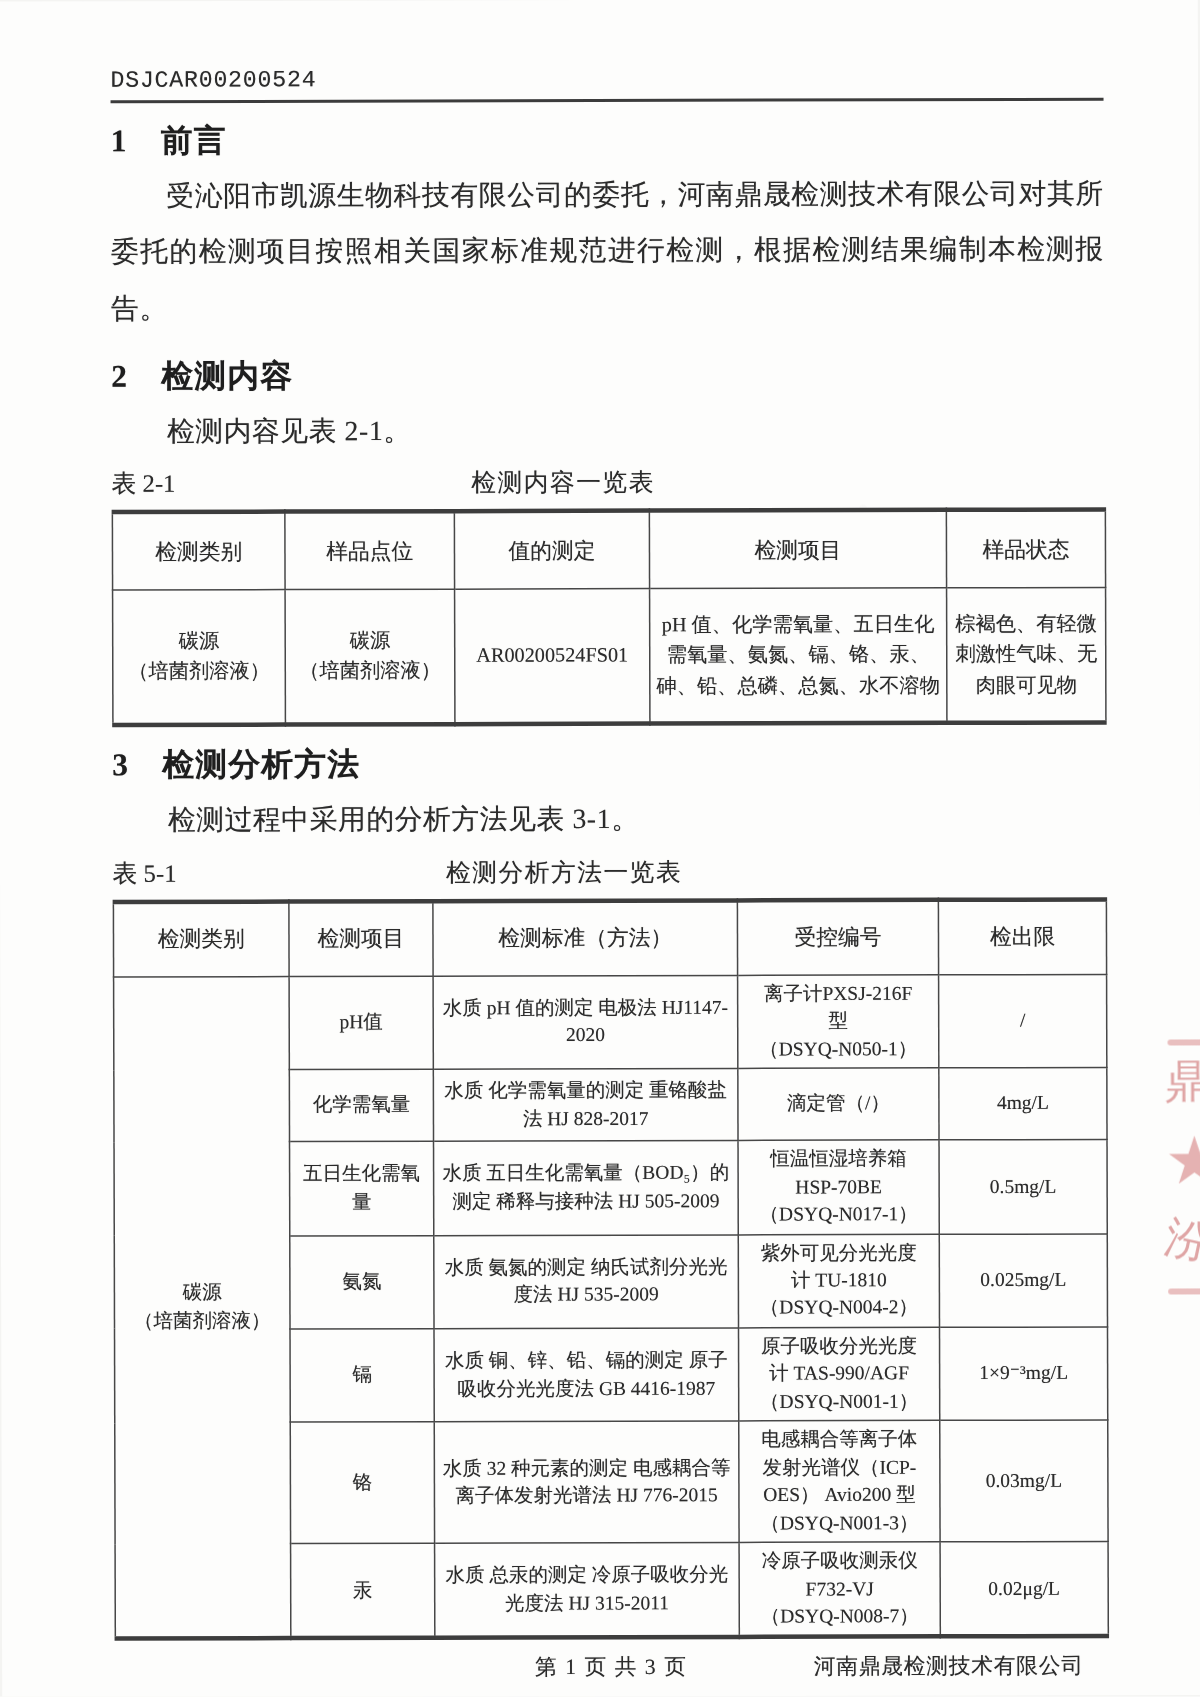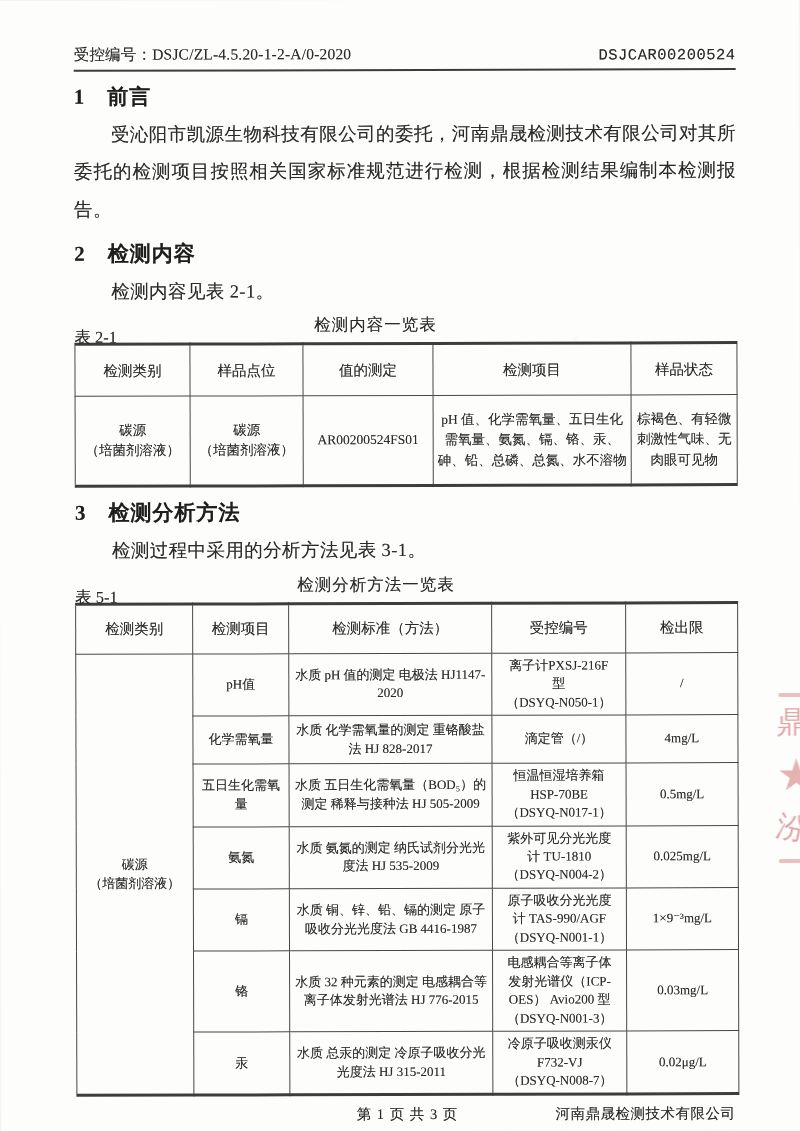--- a/index.html
+++ b/index.html
@@ -49,21 +49,21 @@
     text-align:justify;
     text-indent:2em;
     letter-spacing:0.4px;
   }
   p.body.single{margin:2px 0 2px 0;}
 
   .caption{
     position:relative;height:26px;
     font-size:16.5px;margin:4px 0 2px 0;
   }
-  .caption .lbl{position:absolute;left:0;top:12px;}
+  .caption .lbl{position:absolute;left:0;top:0;}
   .caption .ttl{position:absolute;left:0;right:60px;text-align:center;top:0;letter-spacing:1px;}
 
   table{
     width:662px;border-collapse:collapse;table-layout:fixed;
     border-style:solid;border-color:#3d3d3d;
     border-width:3px 1px 3px 1px;
     background:transparent;
   }
   th,td{
     border:1px solid #474747;
@@ -84,21 +84,21 @@
   .t31 .r-nh3{height:56px;}
   .t31 .r-cd{height:58px;}
   .t31 .r-cr{height:76px;}
   .t31 .r-hg{height:58px;}
 
   .doc-footer{
     position:relative;height:22px;margin-top:9px;
     font-size:14.5px;
   }
   .doc-footer .pg{position:absolute;left:0;right:0;text-align:center;letter-spacing:1px;}
-  .doc-footer .co{position:absolute;right:3px;letter-spacing:0.5px;}
+  .doc-footer .co{position:absolute;right:16px;letter-spacing:0.5px;}
 
   
   .stamp{
     position:absolute;right:-14px;top:692px;width:44px;height:180px;
     color:#d89090;opacity:0.8;
     font-family:"DejaVu Sans",sans-serif;
     pointer-events:none;
     text-shadow:none;
     filter:blur(0.3px);
   }
@@ -110,21 +110,20 @@
   .stamp .f1{top:62px;font-size:44px;color:#e0a0a0;}
   .stamp .f2{top:122px;transform:rotate(12deg);}
 </style>
 </head>
 <body>
 
 <div class="sheet">
   <div class="content">
 
     <div class="doc-header">
-      <span class="ctrl">受控编号：DSJC/ZL-4.5.20-1-2-A/0-2020</span>
       <span class="repno">DSJCAR00200524</span>
     </div>
 
     <h1 class="sec">1　前言</h1>
     <p class="body">受沁阳市凯源生物科技有限公司的委托，河南鼎晟检测技术有限公司对其所委托的检测项目按照相关国家标准规范进行检测，根据检测结果编制本检测报告。</p>
 
     <h1 class="sec">2　检测内容</h1>
     <p class="body single">检测内容见表 2-1。</p>
 
     <div class="caption">

